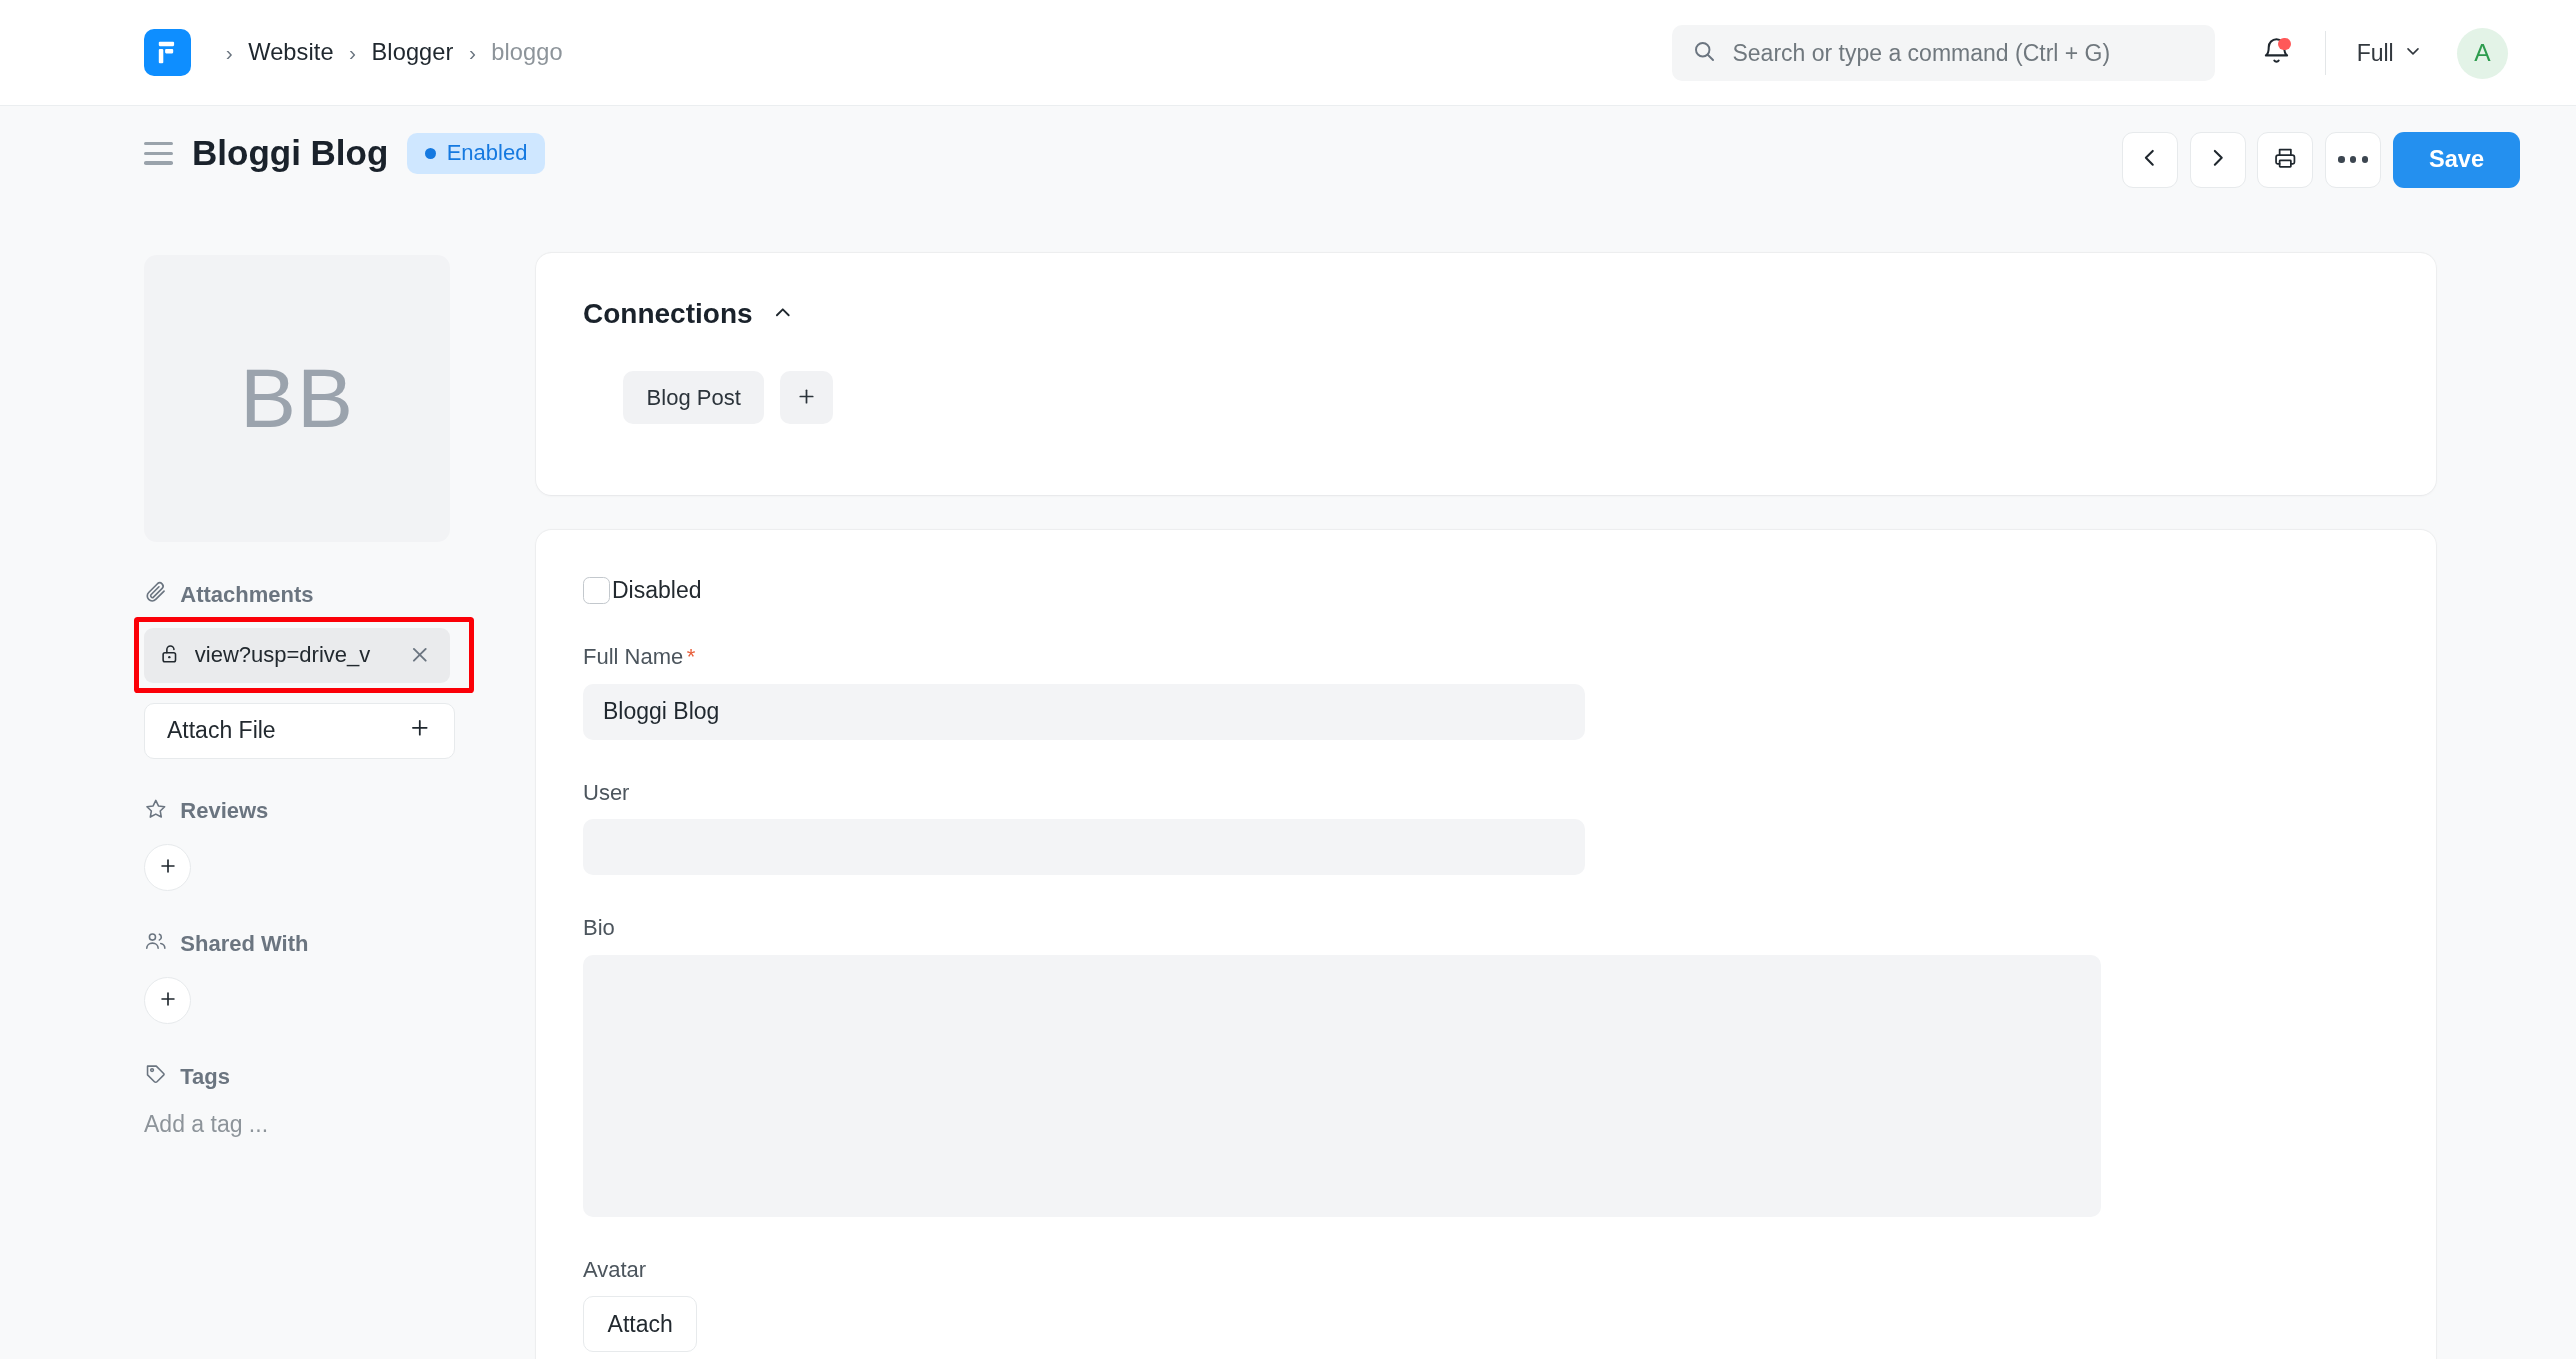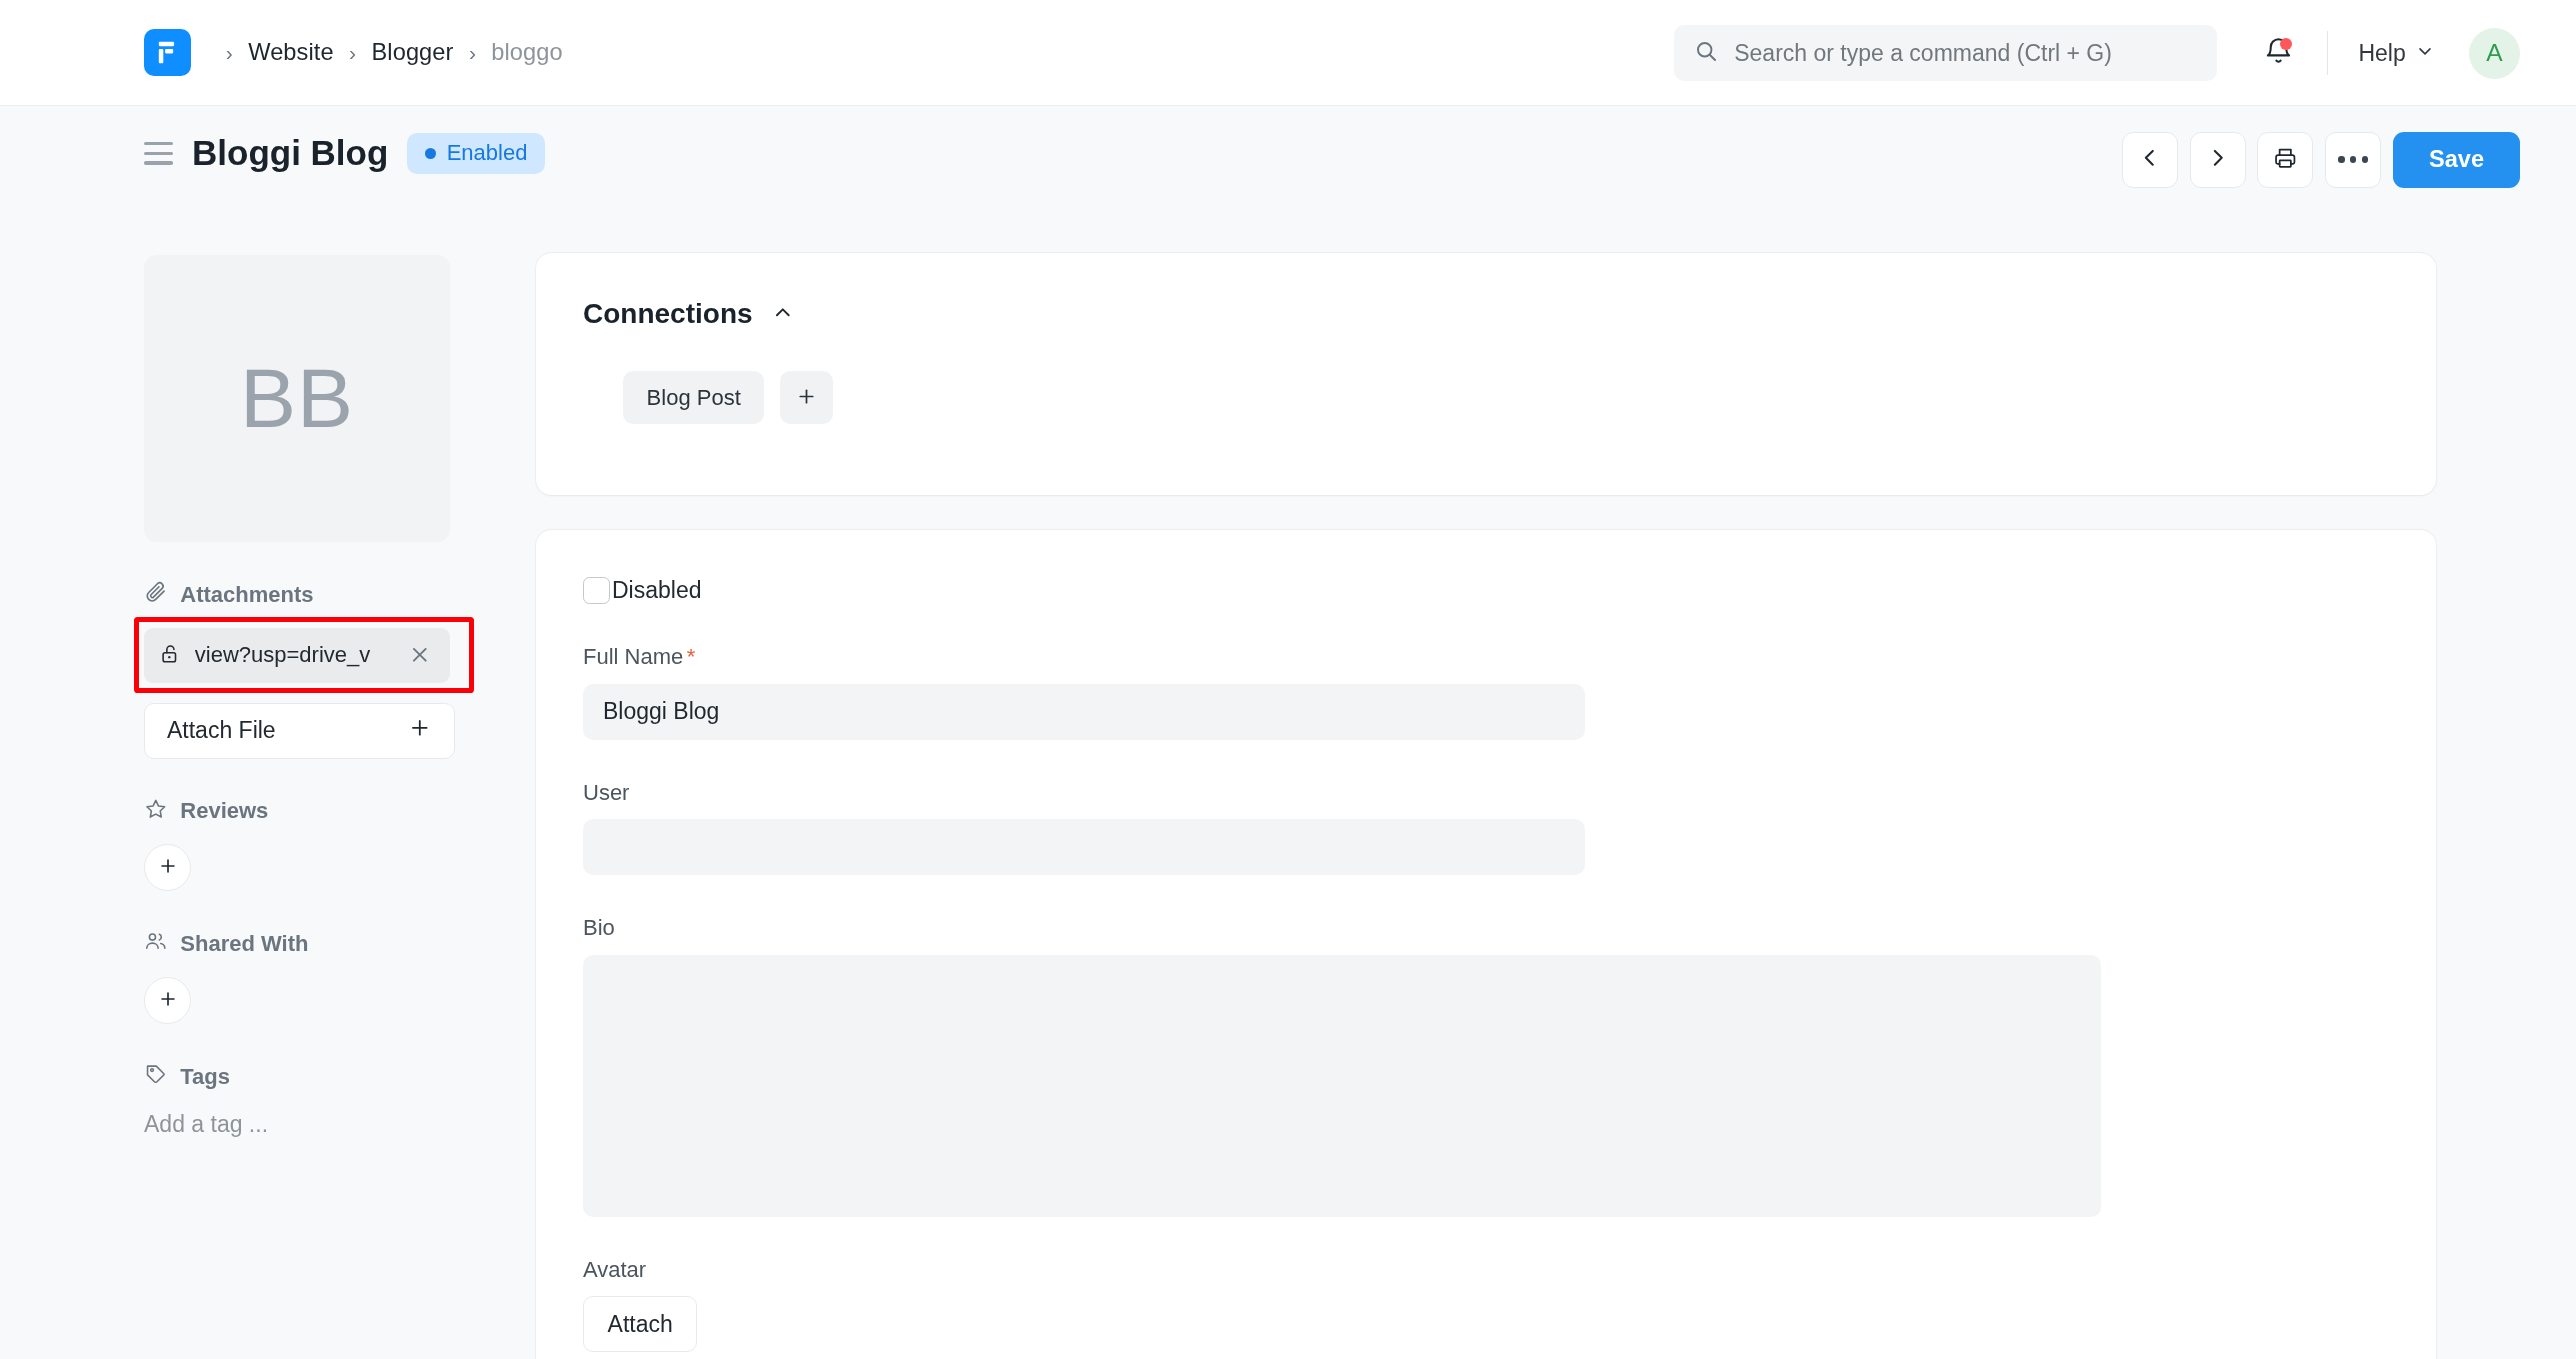--- a/index.html
+++ b/index.html
@@ -26,21 +26,21 @@
   .logo svg { display: block; }
   .crumbs { display: flex; align-items: center; margin-left: 23px; }
   .crumb {
     font-size: 23.6px; color: #1f272e; letter-spacing: 0.1px;
     padding: 1.8px 3.6px; white-space: nowrap; text-align: center;
   }
   .crumb.muted { color: #8d949a; }
   .crumb-sep { font-size: 21px; color: #6b7580; margin: 0 11.8px; }
 
   .nav-right {
-    position: absolute; right: 0; top: 0; height: 106px;
+    position: absolute; right: 12px; top: 0; height: 106px;
     display: flex; align-items: center;
   }
   .searchbox {
     width: 543px; height: 56px; border-radius: 10px; background: #f4f5f6;
     display: flex; align-items: center; padding: 0 20px; margin-right: 36px;
   }
   .searchbox .ph {
     font-size: 23px; color: #70787e; margin-left: 15.5px; white-space: nowrap;
   }
   .bell-wrap { position: relative; width: 51px; height: 51px;
@@ -219,21 +219,21 @@
             <path d="M18 8.5A6 6 0 0 0 6 8.5c0 5.2-2.2 6.5-2.2 6.5h16.4S18 13.7 18 8.5z"></path>
             <path d="M13.7 19a2 2 0 0 1-3.4 0"></path>
           </svg>
         </span>
         <span class="bell-dot"></span>
       </div>
 
       <div class="nav-divider"></div>
 
       <div class="help">
-        <span>Help</span>
+        <span>Full</span>
         <span>
           <svg width="20" height="20" viewBox="0 0 24 24" fill="none" stroke="#32383e" stroke-width="1.9" stroke-linecap="round" stroke-linejoin="round">
             <polyline points="6 9.5 12 15.5 18 9.5"></polyline>
           </svg>
         </span>
       </div>
 
       <div class="avatar-nav">
         <span>A</span>
       </div>

